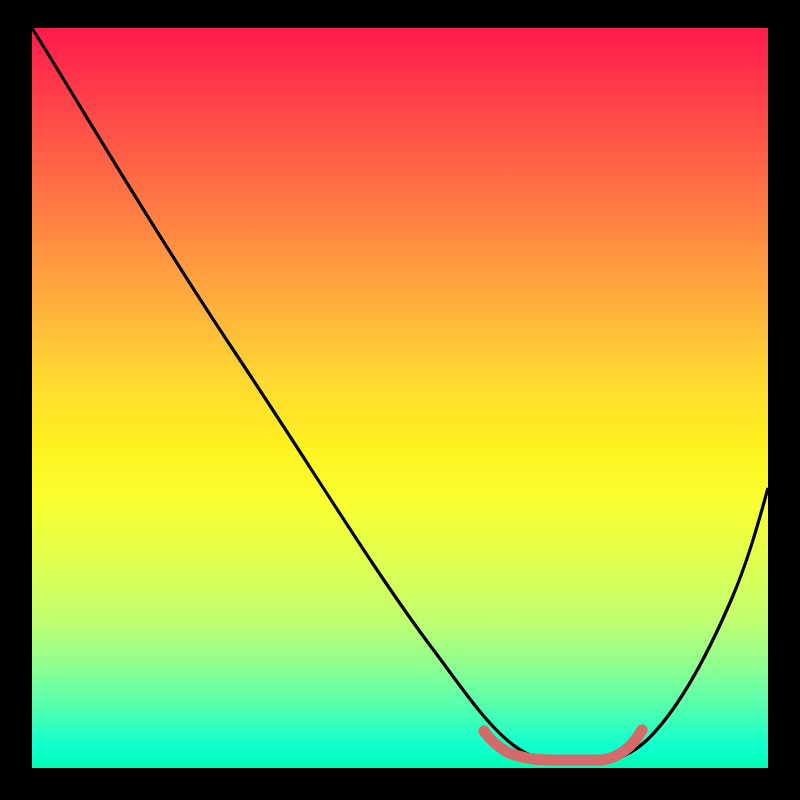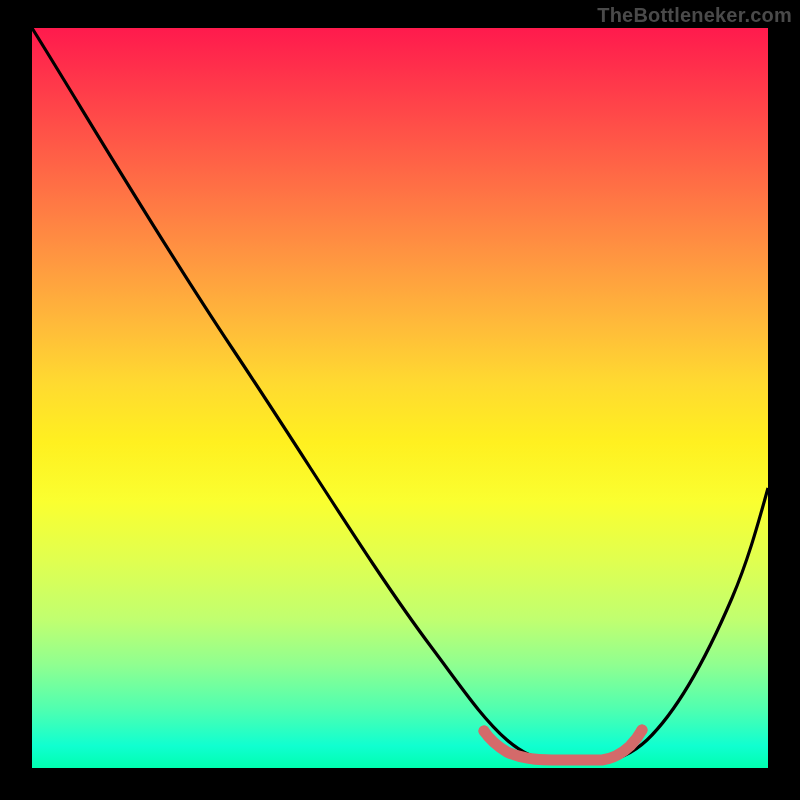--- a/index.html
+++ b/index.html
@@ -56,21 +56,20 @@
     top: 0;
     width: 100%;
     height: 100%;
     overflow: visible;
   }
 </style>
 </head>
 <body>
 
 <div class="container">
-  <div class="watermark">TheBottleneker.com</div>
 
   <div class="plot-area">
     <svg class="curves" viewBox="0 0 736 740" preserveAspectRatio="none">
 
       <path d="M 0 0
                C 50 80, 120 200, 200 320
                C 280 440, 340 540, 400 620
                C 430 660, 450 690, 475 712
                C 490 725, 505 732, 520 732
                L 570 732

